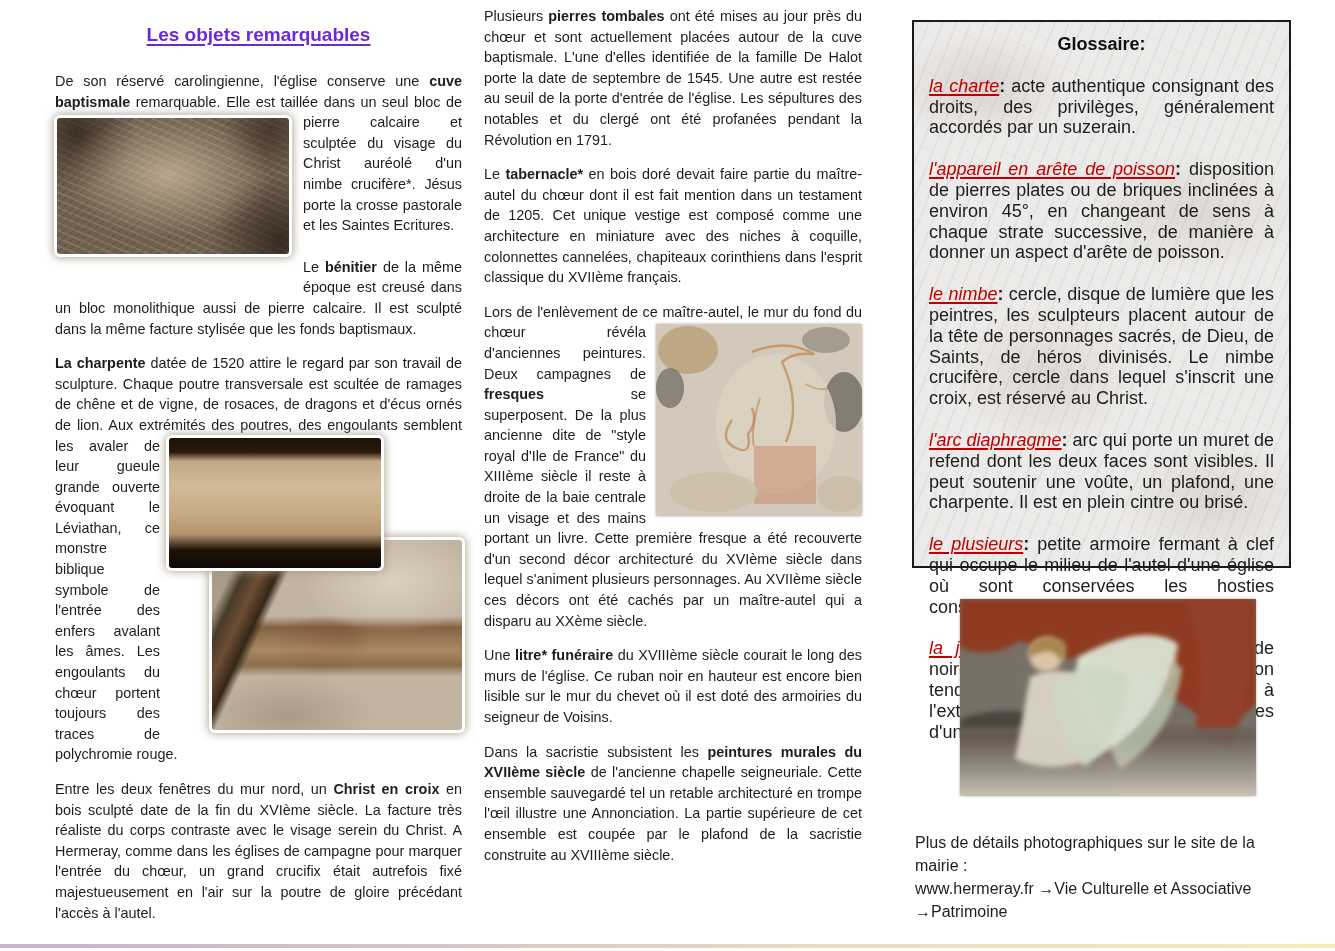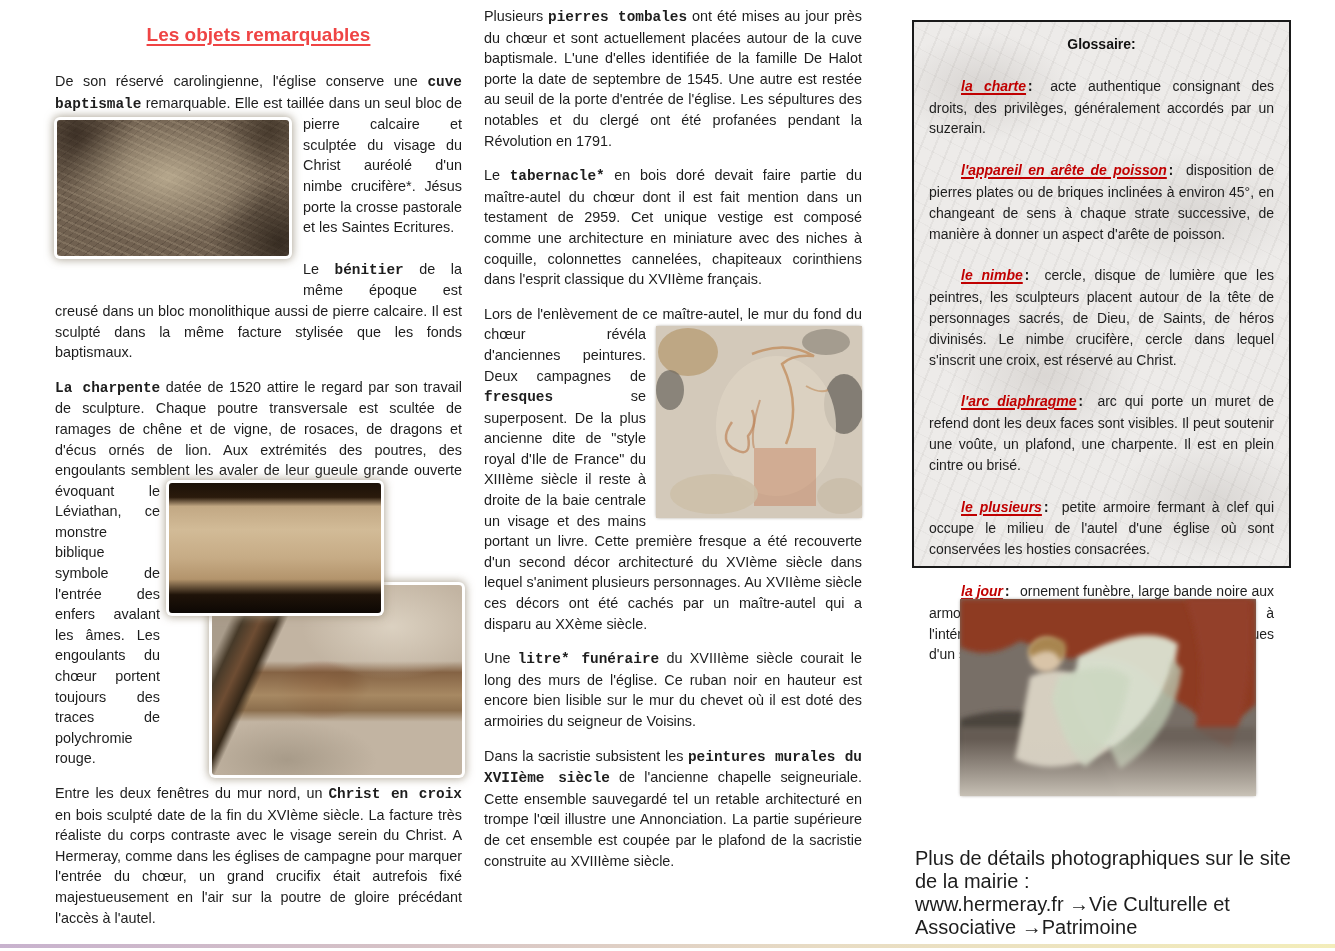--- a/index.html
+++ b/index.html
@@ -8,24 +8,24 @@
     position:relative; width:1335px; height:951px; background:#fff;
     font-family:"Liberation Sans", sans-serif;
     color:#1d1d1d; overflow:hidden;
   }
   .col { position:absolute; text-align:justify; font-size:14.4px; line-height:20.6px; }
   .col-left  { left:55px;  top:14px; width:407px; }
   .col-mid   { left:484px; top:6px;  width:378px; }
   h1.doc-title {
     font-size:19px; line-height:25px; font-weight:bold; text-align:center;
     text-decoration:underline; text-decoration-thickness:2px; text-underline-offset:3px;
-    margin:8px 10px 24px 10px; color:#ef4444;
+    margin:8px 10px 24px 10px; color:#6d28d9;
   }
   .para { margin-bottom:14px; }
-  .b { font-weight:bold;font-family:Liberation Mono, monospace; }
+  .b { font-weight:bold; }
   .pbreak { display:block; height:21px; }
   .clear { clear:both; }
 
   
   .photo { display:block; border-radius:3px; }
   .float-left  { float:left; }
   .float-right { float:right; }
 
   .img-font {
     width:232px; height:136px; margin:6px 14px 26px 2px;
@@ -69,38 +69,38 @@
   }
 
   .img-fresco { width:206px; height:192px; margin:2px 0 8px 10px; box-shadow:0 0 3px rgba(140,130,115,.7); }
   .img-angel  { position:absolute; left:960px; top:599px; width:296px; height:197px; box-shadow:0 0 3px rgba(120,110,100,.6); }
   .photo svg  { display:block; width:100%; height:100%; }
 
   
   .glossary {
     position:absolute; left:912px; top:20px; width:379px; height:548px;
     border:2px solid #1a1a1a; padding:12px 15px 8px 15px;
-    font-size:14px; line-height:20.8px; text-align:justify;
+    font-size:18px; line-height:20.8px; text-align:justify;
     background-color:#edebe9;
     background-image:
       radial-gradient(ellipse 90px 55px at 18% 12%, rgba(160,153,148,.28), transparent),
       radial-gradient(ellipse 110px 60px at 75% 35%, rgba(152,146,140,.22), transparent),
       radial-gradient(ellipse 95px 70px at 35% 65%, rgba(158,150,144,.24), transparent),
       radial-gradient(ellipse 100px 60px at 80% 88%, rgba(150,144,138,.22), transparent),
       repeating-linear-gradient(112deg, rgba(135,130,125,.09) 0 2px, transparent 2px 13px),
       repeating-linear-gradient(28deg, rgba(135,130,125,.06) 0 1px, transparent 1px 17px);
   }
   .gloss-title { font-weight:bold; text-align:center; margin-bottom:21px; color:#111; }
   .gloss-entry { margin-bottom:21px; }
   .term {
-    color:#C00000; font-weight:bold; font-style:italic;
-    text-decoration:underline; text-decoration-thickness:1.5px; text-underline-offset:2px;margin-left:32px;
-  }
-
-  .footer-note { position:absolute; left:915px; top:831px; width:376px; font-size:20px; line-height:23px;margin-top:16px; }
+    color:#C00000; font-weight:normal; font-style:italic;
+    text-decoration:underline; text-decoration-thickness:1.5px; text-underline-offset:2px;
+  }
+
+  .footer-note { position:absolute; left:915px; top:831px; width:376px; font-size:16px; line-height:23px; }
   .footer-note span { display:block; }
 
   .bottom-bar {
     position:absolute; left:0; top:944px; width:1335px; height:4px;
     background:linear-gradient(to right, #c8b2ce 0%, #d6c2c6 30%, #e8dcc4 62%, #f3edba 100%);
   }
 </style>
 </head>
 <body>
 
@@ -127,21 +127,21 @@
     <div class="para clear">
       <span><span>Entre les deux fenêtres du mur nord, un </span><span class="b">Christ en croix</span><span> en bois sculpté date de la fin du XVIème siècle. La facture très réaliste du corps contraste avec le visage serein du Christ. A Hermeray, comme dans les églises de campagne pour marquer l'entrée du chœur, un grand crucifix était autrefois fixé majestueusement en l'air sur la poutre de gloire précédant l'accès à l'autel.</span></span>
     </div>
   </div>
 
   <div class="col col-mid">
     <div class="para">
       <span><span>Plusieurs </span><span class="b">pierres tombales</span><span> ont été mises au jour près du chœur et sont actuellement placées autour de la cuve baptismale. L'une d'elles identifiée de la famille De Halot porte la date de septembre de 1545. Une autre est restée au seuil de la porte d'entrée de l'église.  Les sépultures des notables et du clergé ont été profanées pendant la Révolution en 1791.</span></span>
     </div>
     <div class="para">
-      <span><span>Le </span><span class="b">tabernacle*</span><span> en bois doré devait faire partie du maître-autel du chœur dont il est fait mention dans un testament de 2959. Cet unique vestige est composé comme une architecture en miniature avec des niches à coquille, colonnettes cannelées, chapiteaux corinthiens dans l'esprit classique du XVIIème français.</span></span>
+      <span><span>Le </span><span class="b">tabernacle*</span><span> en bois doré devait faire partie du maître-autel du chœur dont il est fait mention dans un testament de 1205. Cet unique vestige est composé comme une architecture en miniature avec des niches à coquille, colonnettes cannelées, chapiteaux corinthiens dans l'esprit classique du XVIIème français.</span></span>
     </div>
     <div class="para">
       <span><span>Lors de l'enlèvement de ce maître-autel, le mur du fond du </span></span>
       <span class="photo img-fresco float-right">
         <svg viewBox="0 0 206 192" preserveAspectRatio="none">
           <rect width="206" height="192" fill="#d3c9ba"></rect>
           <ellipse cx="32" cy="26" rx="30" ry="24" fill="#b79b72" opacity="0.75"></ellipse>
           <ellipse cx="14" cy="64" rx="14" ry="20" fill="#6b665f" opacity="0.7"></ellipse>
           <ellipse cx="188" cy="78" rx="20" ry="30" fill="#6f6a63" opacity="0.8"></ellipse>
           <ellipse cx="170" cy="16" rx="24" ry="13" fill="#857e73" opacity="0.6"></ellipse>

